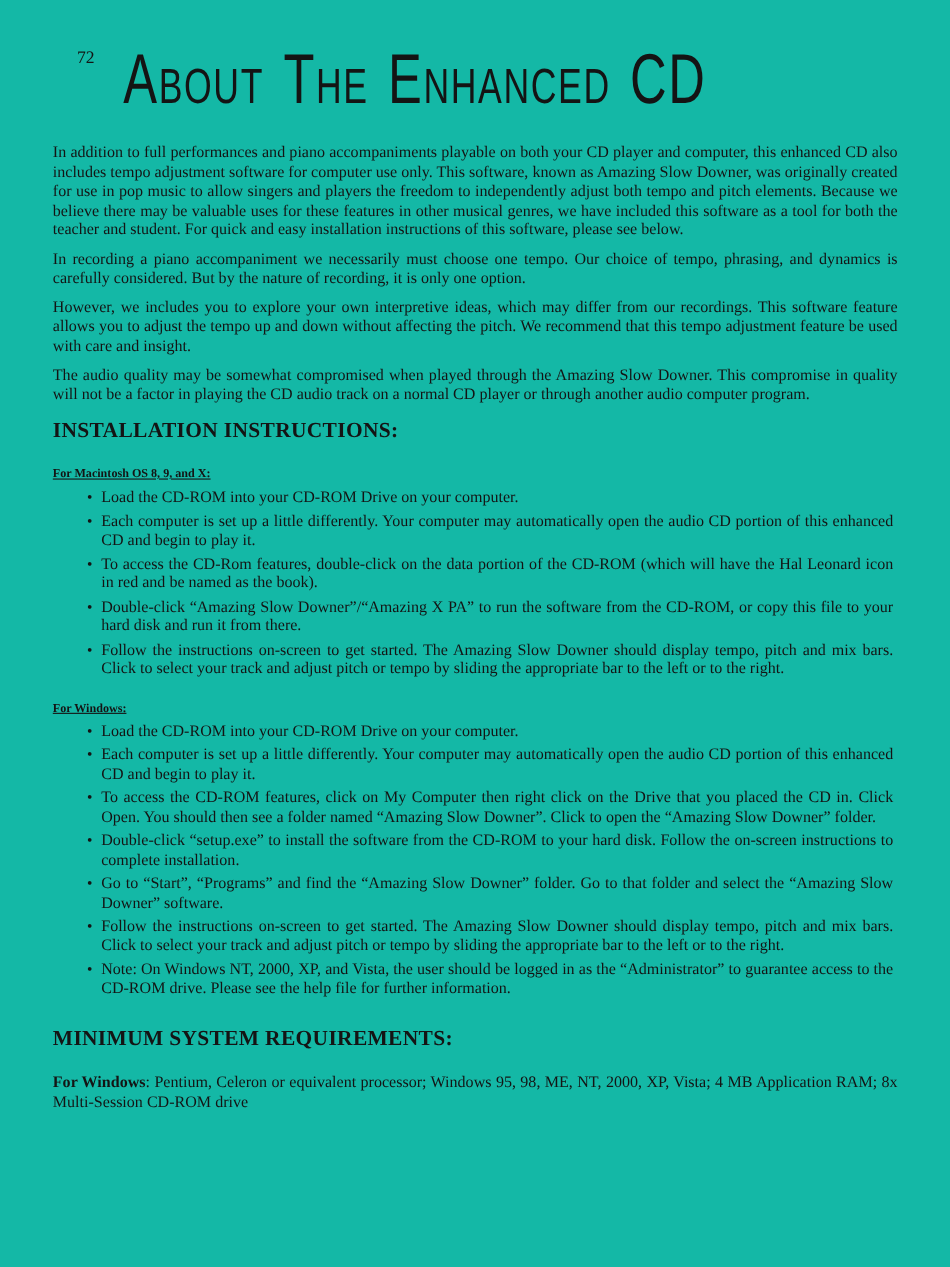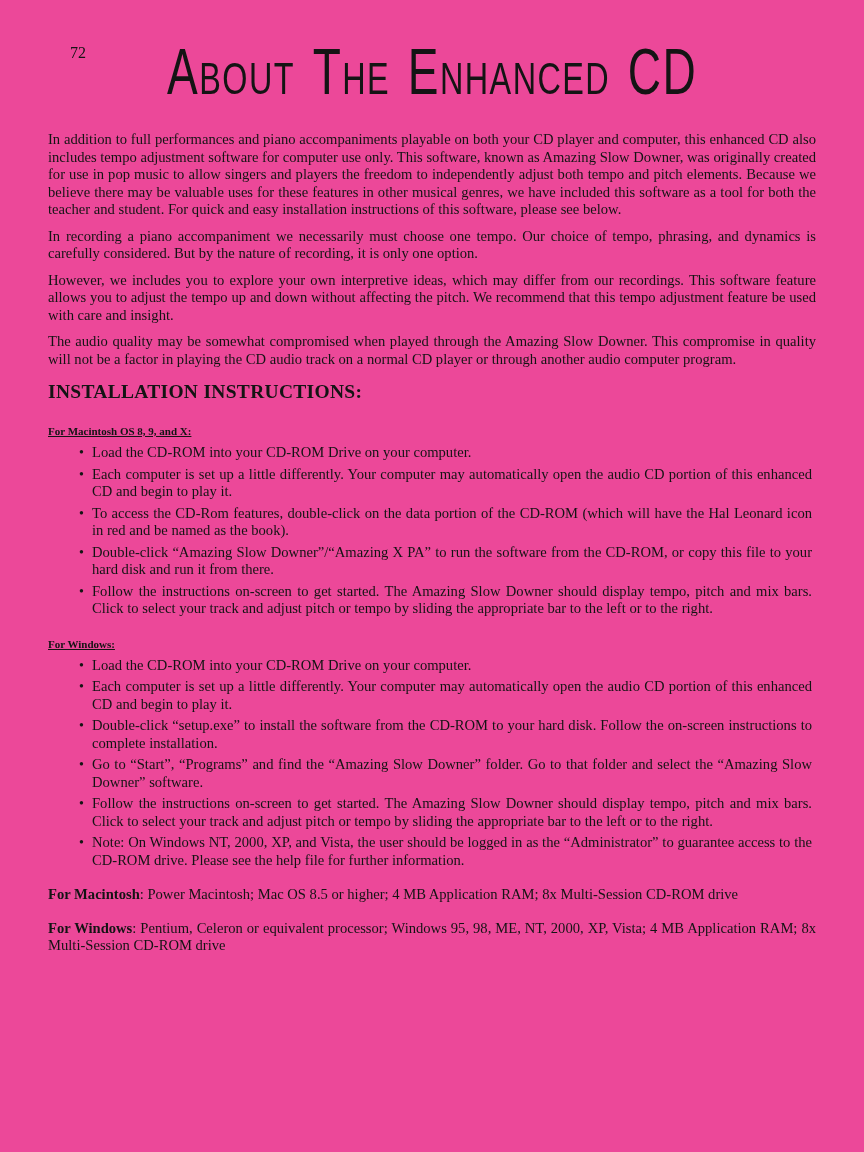--- a/index.html
+++ b/index.html
@@ -1,27 +1,27 @@
 <!DOCTYPE html>
 <html><head>
 <meta charset="utf-8">
 <style>
   html,body { margin:0; padding:0; background:#e8e8e8; }
   .page {
     width:864px; height:1152px; position:relative; margin:0 auto;
-    background:#ec4899; color:#141414; overflow:hidden;
+    background:#14b8a6; color:#141414; overflow:hidden;
     font-family:"Liberation Serif","DejaVu Serif",serif;
   }
   .page-number {
     position:absolute; left:70px; top:44px;
     font-size:16px; font-family:"Liberation Serif",serif;
   }
   .title {
     position:absolute; top:40px; left:0; width:100%;
-    text-align:center; white-space:nowrap;
+    white-space:nowrap;
     font-family:"Liberation Sans","DejaVu Sans",sans-serif;
   }
   .title-inner { display:inline-block; transform:scaleX(0.72); transform-origin:center top; letter-spacing:2px; }
   .word { margin:0 9px; }
   .t-big  { font-size:64px; line-height:64px; font-weight:400; }
   .t-small{ font-size:45px; line-height:64px; font-weight:400; }
   .content { position:absolute; left:48px; width:768px; top:131px; }
   .body-par {
     margin:0 0 9px 0; font-size:14.6px; line-height:17.5px;
     text-align:justify;
@@ -101,34 +101,35 @@
         </section>
 
         <section class="os-section">
           <h3 class="sub-heading">For Windows:</h3>
           <ul class="bullet-list">
 
               <li class="bullet-item">Load the CD-ROM into your CD-ROM Drive on your computer.</li>
 
               <li class="bullet-item">Each computer is set up a little differently. Your computer may automatically open the audio CD portion of this enhanced CD and begin to play it.</li>
 
+              <li class="bullet-item">To access the CD-ROM features, click on My Computer then right click on the Drive that you placed the CD in. Click Open. You should then see a folder named “Amazing Slow Downer”. Click to open the “Amazing Slow Downer” folder.</li>
 
               <li class="bullet-item">Double-click “setup.exe” to install the software from the CD-ROM to your hard disk. Follow the on-screen instructions to complete installation.</li>
 
               <li class="bullet-item">Go to “Start”, “Programs” and find the “Amazing Slow Downer” folder. Go to that folder and select the “Amazing Slow Downer” software.</li>
 
               <li class="bullet-item">Follow the instructions on-screen to get started. The Amazing Slow Downer should display tempo, pitch and mix bars. Click to select your track and adjust pitch or tempo by sliding the appropriate bar to the left or to the right.</li>
 
               <li class="bullet-item">Note: On Windows NT, 2000, XP, and Vista,  the user should be logged in as the “Administrator” to guarantee access to the CD-ROM drive. Please see the help file for further information.</li>
             </ul>
         </section>
       </div>
 
+    <h2 class="sec-heading req-heading" data-bind="requirements.heading">MINIMUM SYSTEM REQUIREMENTS:</h2>
 
     <div data-bind-list="requirements.items">
 
-        <p class="req-item"><b>For Macintosh</b><span>: Power Macintosh; Mac OS 8.5 or higher; 4 MB Application RAM; 8x Multi-Session CD-ROM drive</span></p>
 
         <p class="req-item"><b>For Windows</b><span>: Pentium, Celeron or equivalent processor; Windows 95, 98, ME, NT, 2000, XP, Vista; 4 MB Application RAM; 8x Multi-Session CD-ROM drive</span></p>
       </div>
 
   </div>
 </div>
 
 </body></html>

